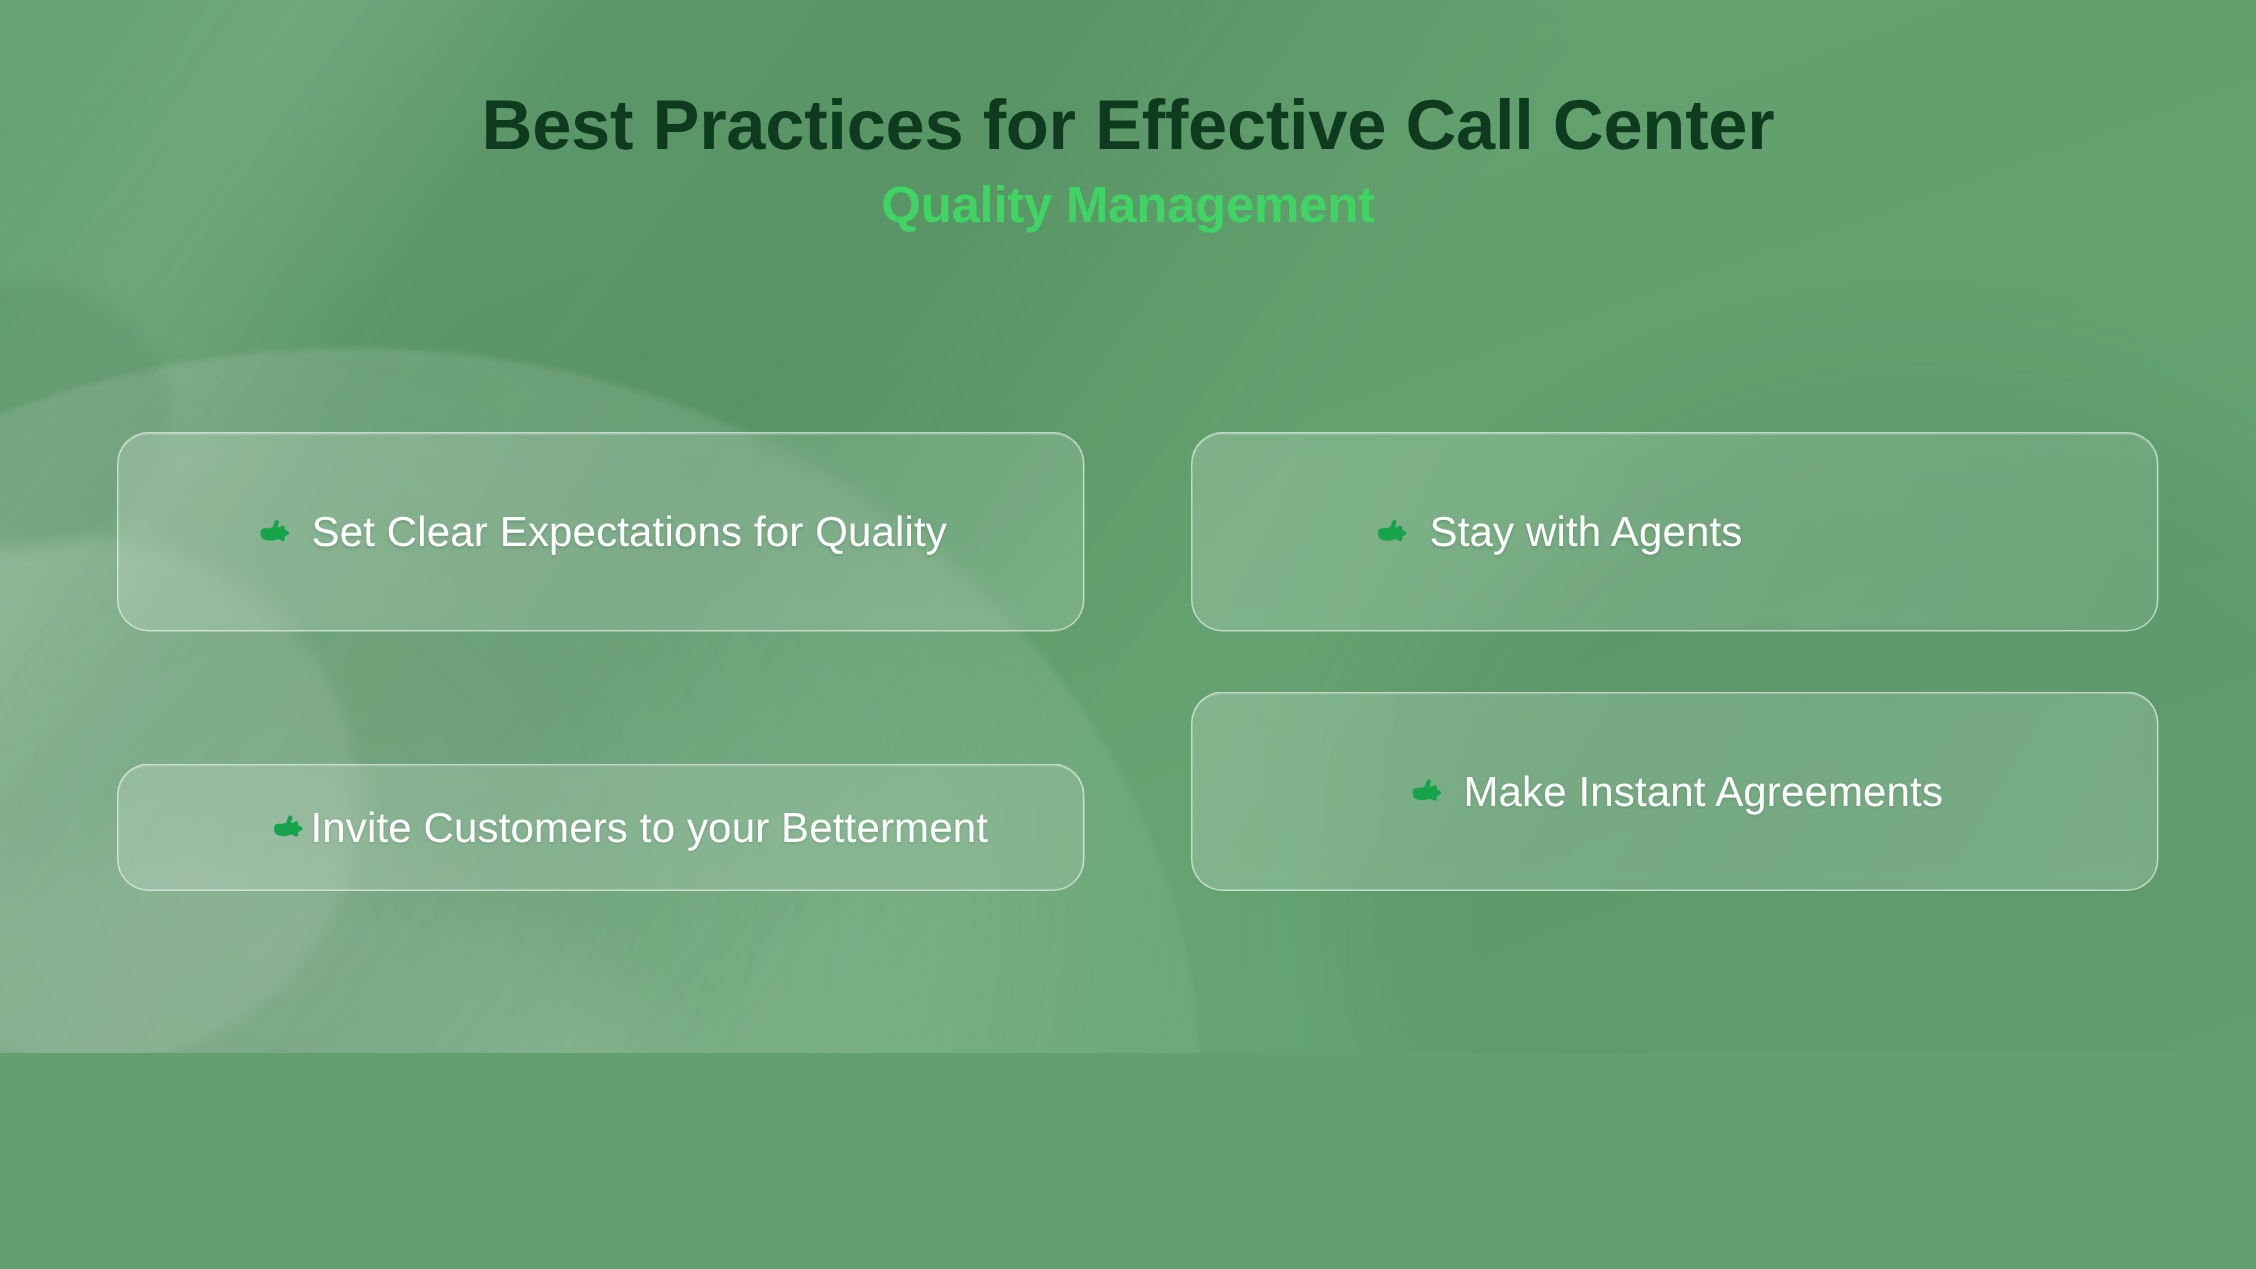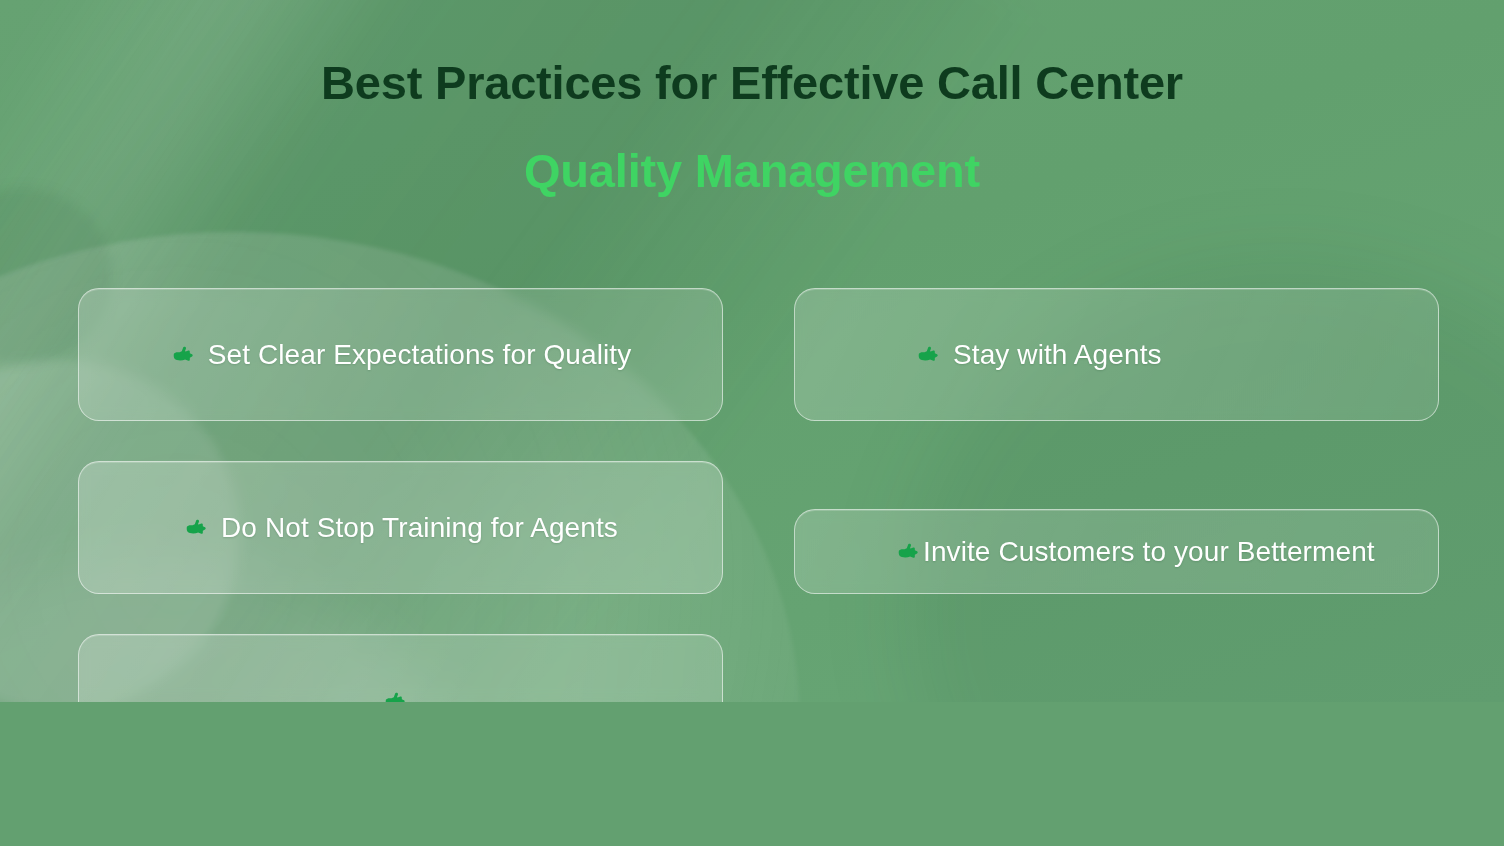--- a/index.html
+++ b/index.html
@@ -125,25 +125,25 @@
   }
   .heading .line1 {
     display:block;
     font-size:47px;
     font-weight:bold;
     letter-spacing:-0.2px;
     color:#0e3b1e;
   }
   .heading .line2 {
     display:block;
-    font-size:47px;
+    font-size:34px;
     font-weight:bold;
     letter-spacing:-0.2px;
     color:#3fd463;
-    margin-top:35px;
+    margin-top:9px;
   }
 
   
   .grid {
     position:absolute;
     left:78px;
     top:288px;
     width:1361px;
     height:480px;
     display:grid;
@@ -246,47 +246,38 @@
       <div class="card-inner">
         <span class="point-icon">
           <svg viewBox="0 0 32 32" aria-hidden="true">
             <path fill="currentColor" d="M7.5 12.8c-1.6 0-2.9 1.2-2.9 2.8v1.9c0 2.3 1.6 4.2 3.8 4.7 1.4.3 2.7.5 4.2.5 2.3 0 4.3-.5 6-1.3l3.9 1.6c.9.4 1.9-.3 1.9-1.3v-2.4l2.7-1.4c1.1-.6 1.1-2.2 0-2.8l-2.7-1.4v-1.9c0-1-1-1.7-1.9-1.3l-3.2 1.3c-.3-.1-.6-.2-.9-.3l1.2-3.3c.4-1-.2-2.1-1.2-2.4-1-.3-2 .3-2.3 1.2l-1.6 4.4c-1 .3-1.9.7-2.7 1.2H7.5z"></path>
           </svg>
         </span>
         <span class="card-label">Stay with Agents</span>
       </div>
     </div>
 
-    <div class="card l-r2 col-left">
-      <div class="card-inner">
-        <span class="point-icon">
-          <svg viewBox="0 0 32 32" aria-hidden="true">
-            <path fill="currentColor" d="M7.5 12.8c-1.6 0-2.9 1.2-2.9 2.8v1.9c0 2.3 1.6 4.2 3.8 4.7 1.4.3 2.7.5 4.2.5 2.3 0 4.3-.5 6-1.3l3.9 1.6c.9.4 1.9-.3 1.9-1.3v-2.4l2.7-1.4c1.1-.6 1.1-2.2 0-2.8l-2.7-1.4v-1.9c0-1-1-1.7-1.9-1.3l-3.2 1.3c-.3-.1-.6-.2-.9-.3l1.2-3.3c.4-1-.2-2.1-1.2-2.4-1-.3-2 .3-2.3 1.2l-1.6 4.4c-1 .3-1.9.7-2.7 1.2H7.5z"></path>
-          </svg>
-        </span>
-        <span class="card-label">Do Not Stop Training for Agents</span>
-      </div>
-    </div>
 
     <div class="card r-r2 col-right">
       <div class="card-inner wide">
         <span class="point-icon tight">
           <svg viewBox="0 0 32 32" aria-hidden="true">
             <path fill="currentColor" d="M7.5 12.8c-1.6 0-2.9 1.2-2.9 2.8v1.9c0 2.3 1.6 4.2 3.8 4.7 1.4.3 2.7.5 4.2.5 2.3 0 4.3-.5 6-1.3l3.9 1.6c.9.4 1.9-.3 1.9-1.3v-2.4l2.7-1.4c1.1-.6 1.1-2.2 0-2.8l-2.7-1.4v-1.9c0-1-1-1.7-1.9-1.3l-3.2 1.3c-.3-.1-.6-.2-.9-.3l1.2-3.3c.4-1-.2-2.1-1.2-2.4-1-.3-2 .3-2.3 1.2l-1.6 4.4c-1 .3-1.9.7-2.7 1.2H7.5z"></path>
           </svg>
         </span>
         <span class="card-label">Invite Customers to your Betterment</span>
       </div>
     </div>
 
     <div class="card l-r3 col-left">
       <div class="card-inner">
         <span class="point-icon">
           <svg viewBox="0 0 32 32" aria-hidden="true">
             <path fill="currentColor" d="M7.5 12.8c-1.6 0-2.9 1.2-2.9 2.8v1.9c0 2.3 1.6 4.2 3.8 4.7 1.4.3 2.7.5 4.2.5 2.3 0 4.3-.5 6-1.3l3.9 1.6c.9.4 1.9-.3 1.9-1.3v-2.4l2.7-1.4c1.1-.6 1.1-2.2 0-2.8l-2.7-1.4v-1.9c0-1-1-1.7-1.9-1.3l-3.2 1.3c-.3-.1-.6-.2-.9-.3l1.2-3.3c.4-1-.2-2.1-1.2-2.4-1-.3-2 .3-2.3 1.2l-1.6 4.4c-1 .3-1.9.7-2.7 1.2H7.5z"></path>
           </svg>
         </span>
+        <span class="card-label">Make Instant Agreements</span>
       </div>
     </div>
 
 
   </div>
 </div>
 
 </body></html>

